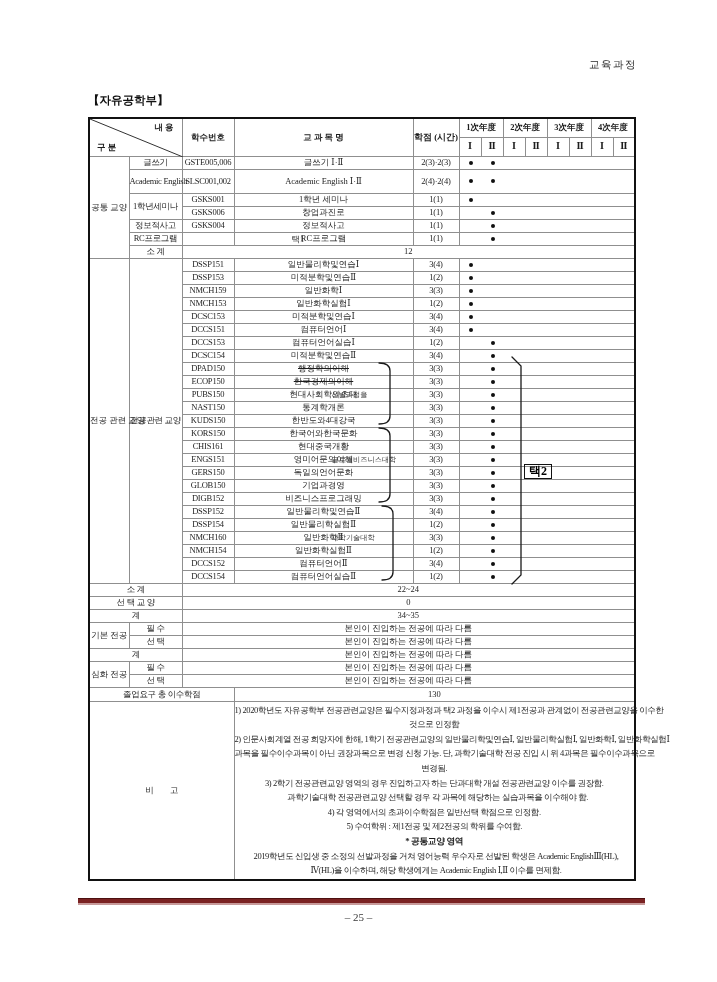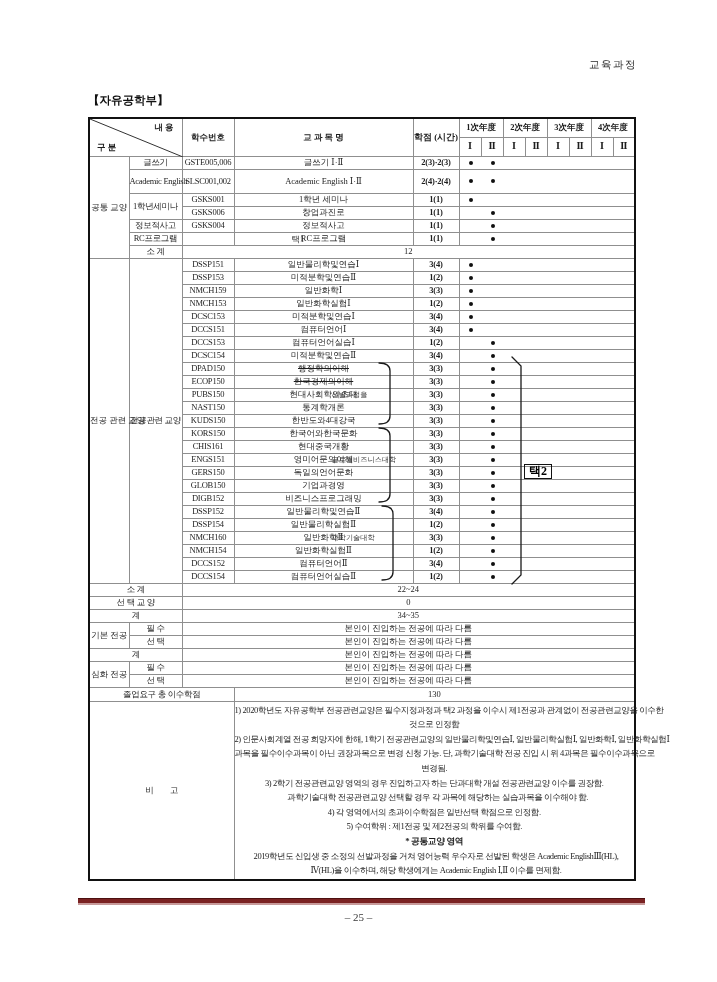--- a/index.html
+++ b/index.html
@@ -19,21 +19,21 @@
   .corner .cTop{position:absolute;top:3px;right:8px;font-weight:bold;}
   .corner .cBot{position:absolute;bottom:3px;left:7px;font-weight:bold;}
   .yhdr{font-size:9px;letter-spacing:0;}
   .sem{font-size:9.5px;}
   td.glab{font-size:9px;line-height:12px;}
   td.slab{font-size:8px;letter-spacing:-0.3px;line-height:9.5px;}
   td.code{font-size:8.2px;letter-spacing:-0.2px;border-right:none;}
   td.cname{text-align:left;padding-left:3px;border-left:none;position:relative;}
   td.cname .annot{position:absolute;left:97px;top:50%;margin-top:-4px;font-size:7.2px;line-height:8px;color:#333;}
   td.cname .nx{position:absolute;left:57px;top:50%;margin-top:-5px;}
-  td.cred{border-right:none;font-size:8.3px;letter-spacing:-0.2px;font-weight:bold;}
+  td.cred{border-right:none;font-size:8.3px;letter-spacing:-0.2px;}
   td.dots{border-left:none;position:relative;}
   .dot{position:absolute;top:50%;margin-top:-2px;width:4px;height:4px;border-radius:50%;background:#101010;}
   .strike{text-decoration:line-through;text-decoration-thickness:1px;}
   td.val{font-size:8.6px;}
   tr.bt>td{border-top:1px solid #1b1b1b;}
   td.notes{text-align:left;vertical-align:top;padding:3px 2px 0 4px;font-size:8.4px;letter-spacing:-0.4px;}
   td.notes .line{line-height:14.6px;white-space:pre;}
   td.notes .bline{font-weight:bold;font-size:8.8px;}
   svg.overlay{position:absolute;left:0;top:0;pointer-events:none;}
   .sel2{position:absolute;left:524px;top:464px;width:26px;height:13px;border:1px solid #111;

